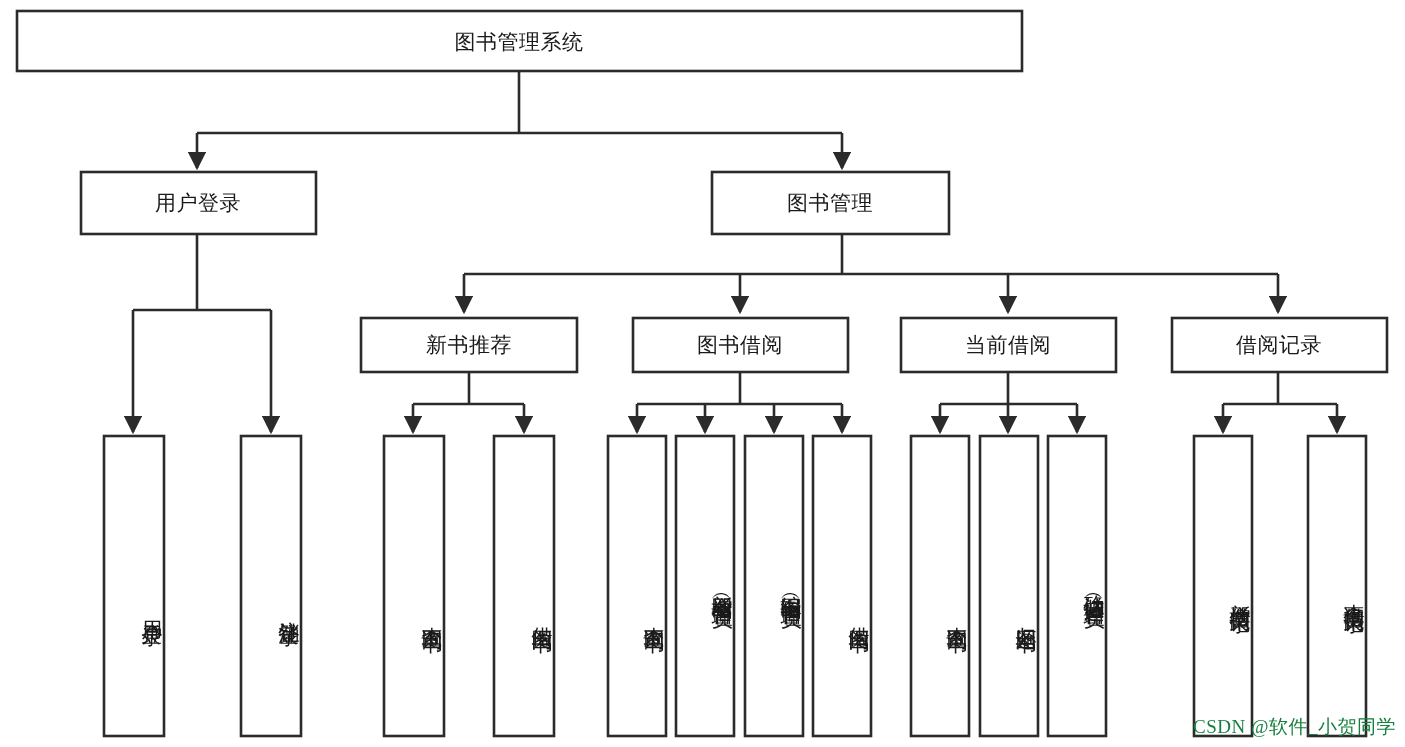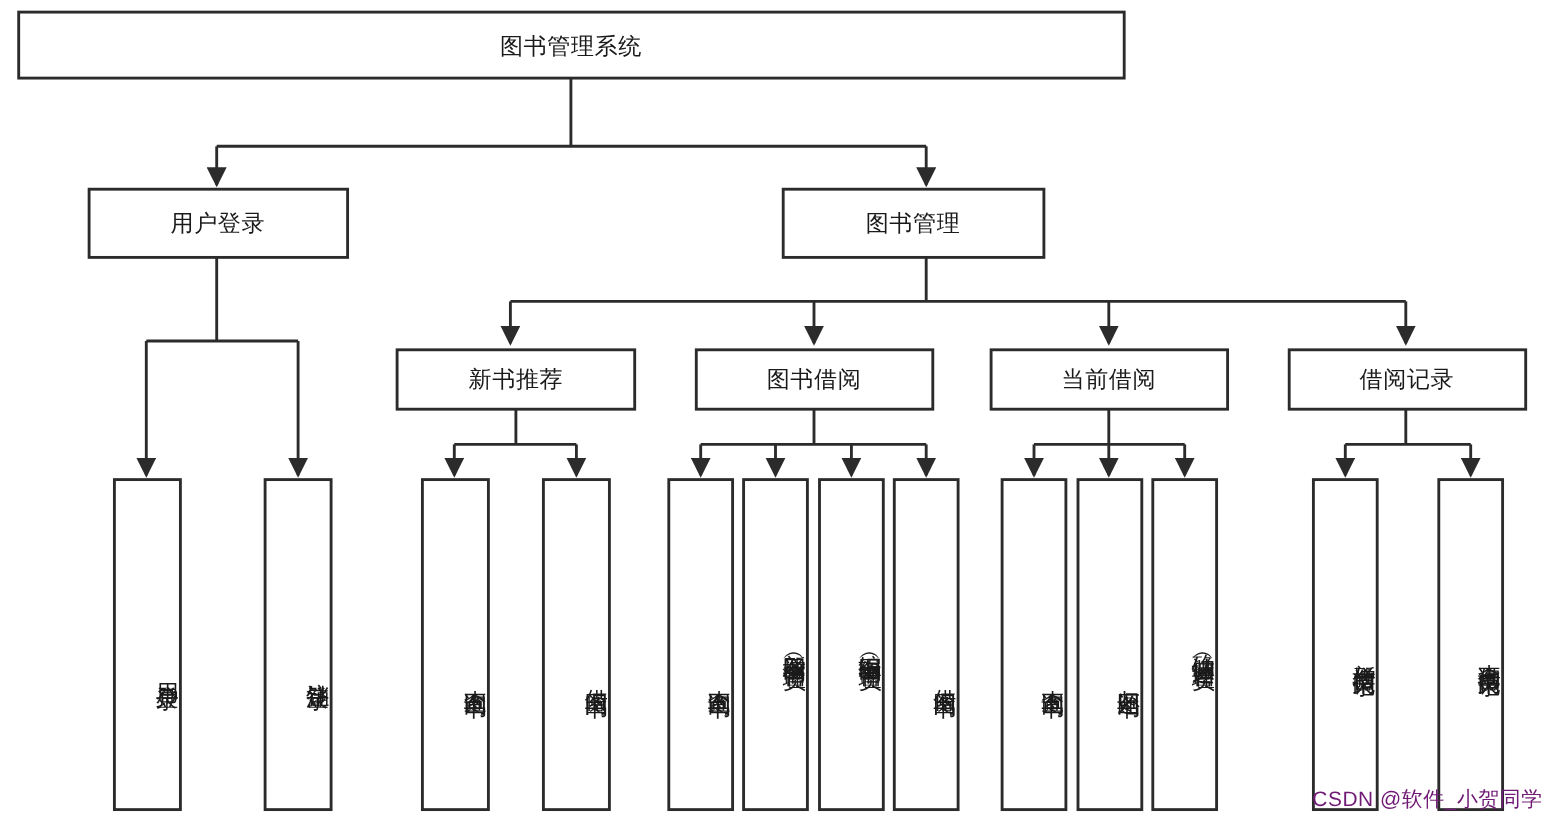--- a/index.html
+++ b/index.html
@@ -56,23 +56,23 @@
     line-height: 1.18;
     letter-spacing: 2px;
     display: flex;
     align-items: flex-start;
     justify-content: center;
     white-space: nowrap;
     pointer-events: none;
   }
   .watermark {
     position: absolute;
-    font-family: Liberation Sans, sans-serif;
+    font-family: Liberation Serif, serif;
     font-size: 19px;
-    color: #701a75;
+    color: #15803d;
     white-space: nowrap;
     letter-spacing: 0.5px;
   }
 </style>
 </head>
 <body>
 
 <div id="chart-root">
 
   <svg class="flow" viewBox="0 0 1405 747">

